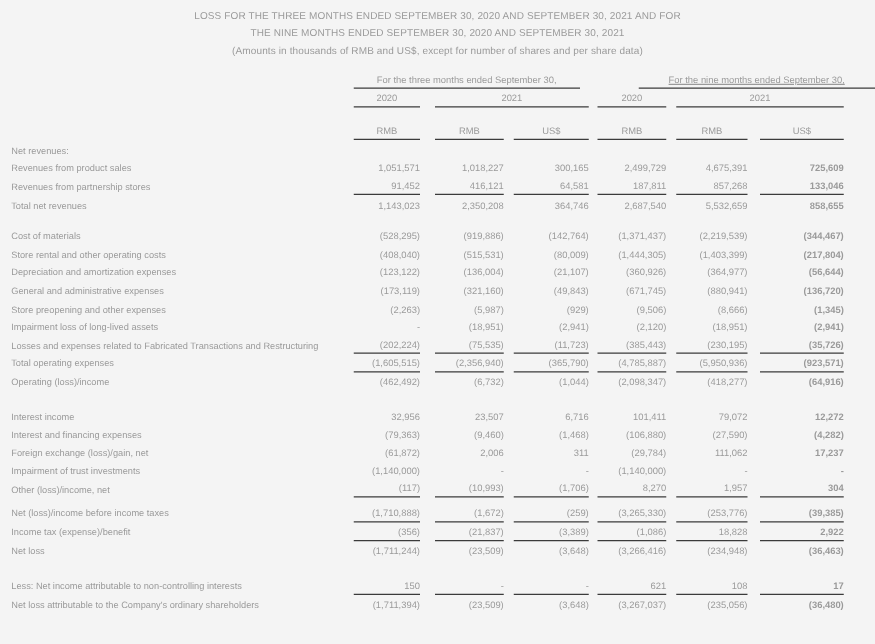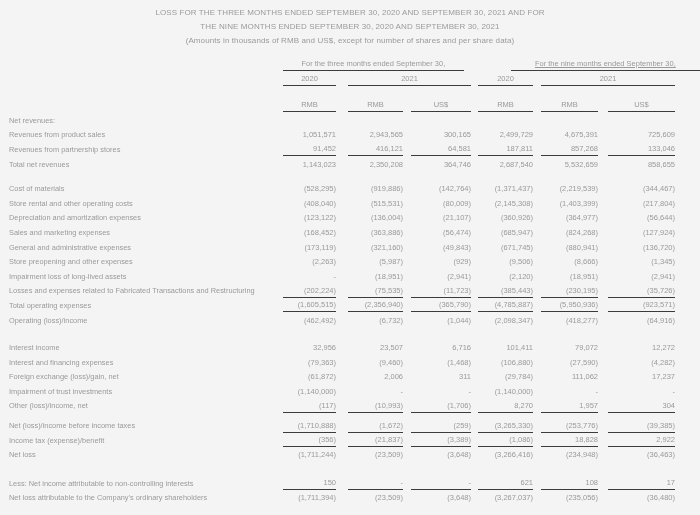--- a/index.html
+++ b/index.html
@@ -47,21 +47,21 @@
   }
   .val {
     display:flex; align-items:flex-end; justify-content:flex-end;
     padding-bottom:2px; white-space:nowrap;
   }
   .v1 { width:53px; }
   .v2 { width:55px; margin-left:12px; }
   .v3 { width:60px; margin-left:8px; }
   .v4 { width:55px; margin-left:7px; }
   .v5 { width:57px; margin-left:8px; }
-  .v6 { width:67px; margin-left:10px; }
+  .v6 { width:67px; margin-left:10px;font-weight:bold; }
   .rule .val { border-bottom:1px solid var(--rule); }
   .spacer { width:100%; }
 </style>
 </head>
 <body>
 
 <div class="page">
 
   <div class="title-block">
     <div>LOSS FOR THE THREE MONTHS ENDED SEPTEMBER 30, 2020 AND SEPTEMBER 30, 2021 AND FOR</div>
@@ -96,21 +96,21 @@
         <div class="val v1"></div>
         <div class="val v2"></div>
         <div class="val v3"></div>
         <div class="val v4"></div>
         <div class="val v5"></div>
         <div class="val v6"></div>
       </div>
       <div class="row">
         <div class="label">Revenues from product sales</div>
         <div class="val v1">1,051,571</div>
-        <div class="val v2">2,943,565</div>
+        <div class="val v2">1,018,227</div>
         <div class="val v3">300,165</div>
         <div class="val v4">2,499,729</div>
         <div class="val v5">4,675,391</div>
         <div class="val v6">725,609</div>
       </div>
       <div class="row rule">
         <div class="label">Revenues from partnership stores</div>
         <div class="val v1">91,452</div>
         <div class="val v2">416,121</div>
         <div class="val v3">64,581</div>
@@ -135,43 +135,34 @@
         <div class="val v3">(142,764)</div>
         <div class="val v4">(1,371,437)</div>
         <div class="val v5">(2,219,539)</div>
         <div class="val v6">(344,467)</div>
       </div>
       <div class="row">
         <div class="label">Store rental and other operating costs</div>
         <div class="val v1">(408,040)</div>
         <div class="val v2">(515,531)</div>
         <div class="val v3">(80,009)</div>
-        <div class="val v4">(2,145,308)</div>
+        <div class="val v4">(1,444,305)</div>
         <div class="val v5">(1,403,399)</div>
         <div class="val v6">(217,804)</div>
       </div>
       <div class="row">
         <div class="label">Depreciation and amortization expenses</div>
         <div class="val v1">(123,122)</div>
         <div class="val v2">(136,004)</div>
         <div class="val v3">(21,107)</div>
         <div class="val v4">(360,926)</div>
         <div class="val v5">(364,977)</div>
         <div class="val v6">(56,644)</div>
       </div>
       <div class="row">
-        <div class="label">Sales and marketing expenses</div>
-        <div class="val v1">(168,452)</div>
-        <div class="val v2">(363,886)</div>
-        <div class="val v3">(56,474)</div>
-        <div class="val v4">(685,947)</div>
-        <div class="val v5">(824,268)</div>
-        <div class="val v6">(127,924)</div>
-      </div>
-      <div class="row">
         <div class="label">General and administrative expenses</div>
         <div class="val v1">(173,119)</div>
         <div class="val v2">(321,160)</div>
         <div class="val v3">(49,843)</div>
         <div class="val v4">(671,745)</div>
         <div class="val v5">(880,941)</div>
         <div class="val v6">(136,720)</div>
       </div>
       <div class="row">
         <div class="label">Store preopening and other expenses</div>

